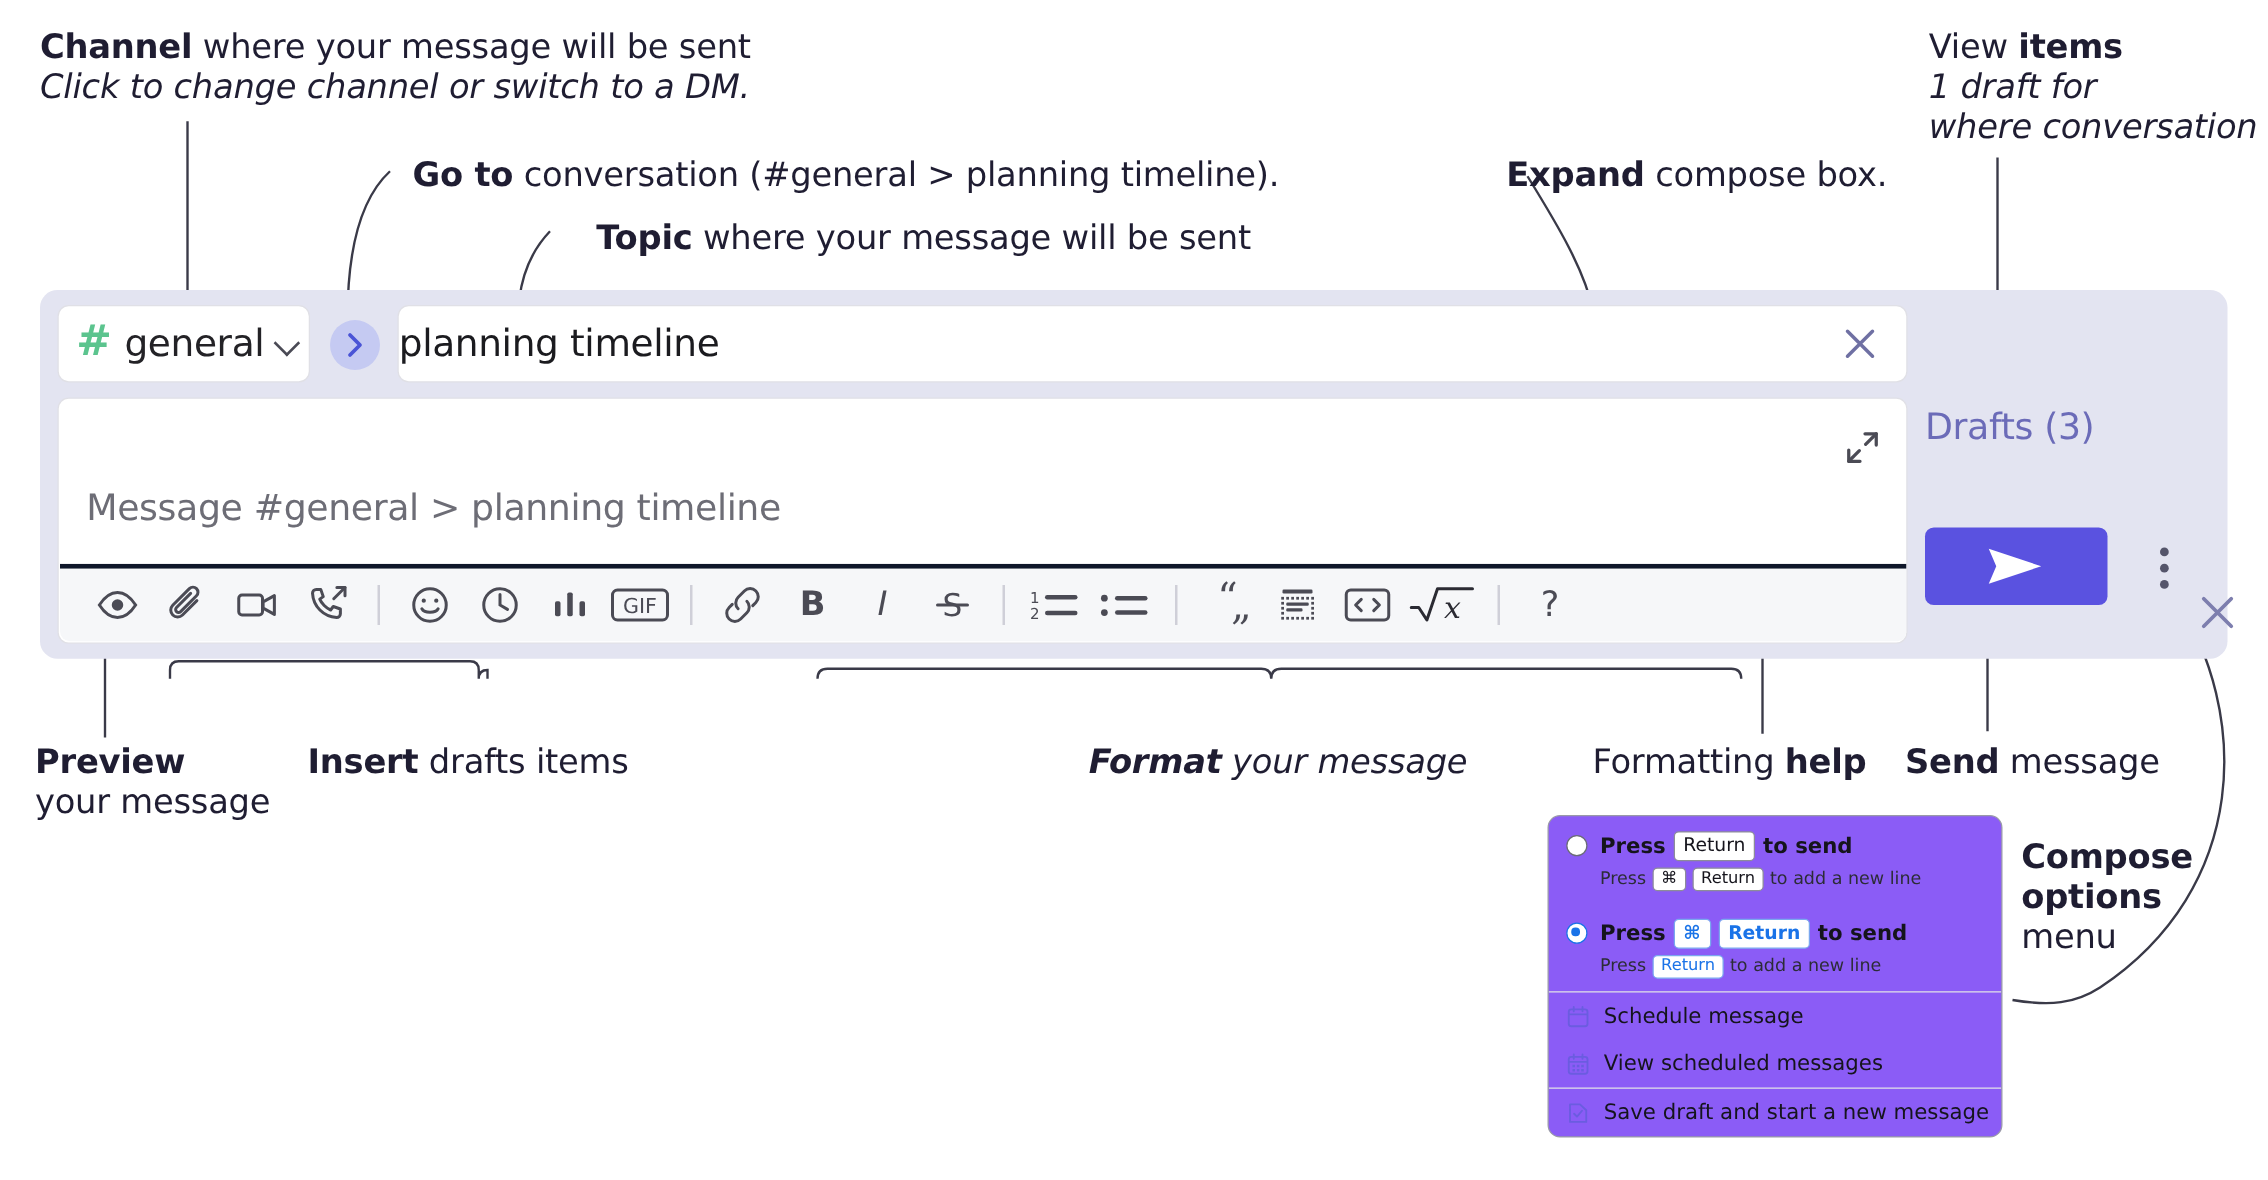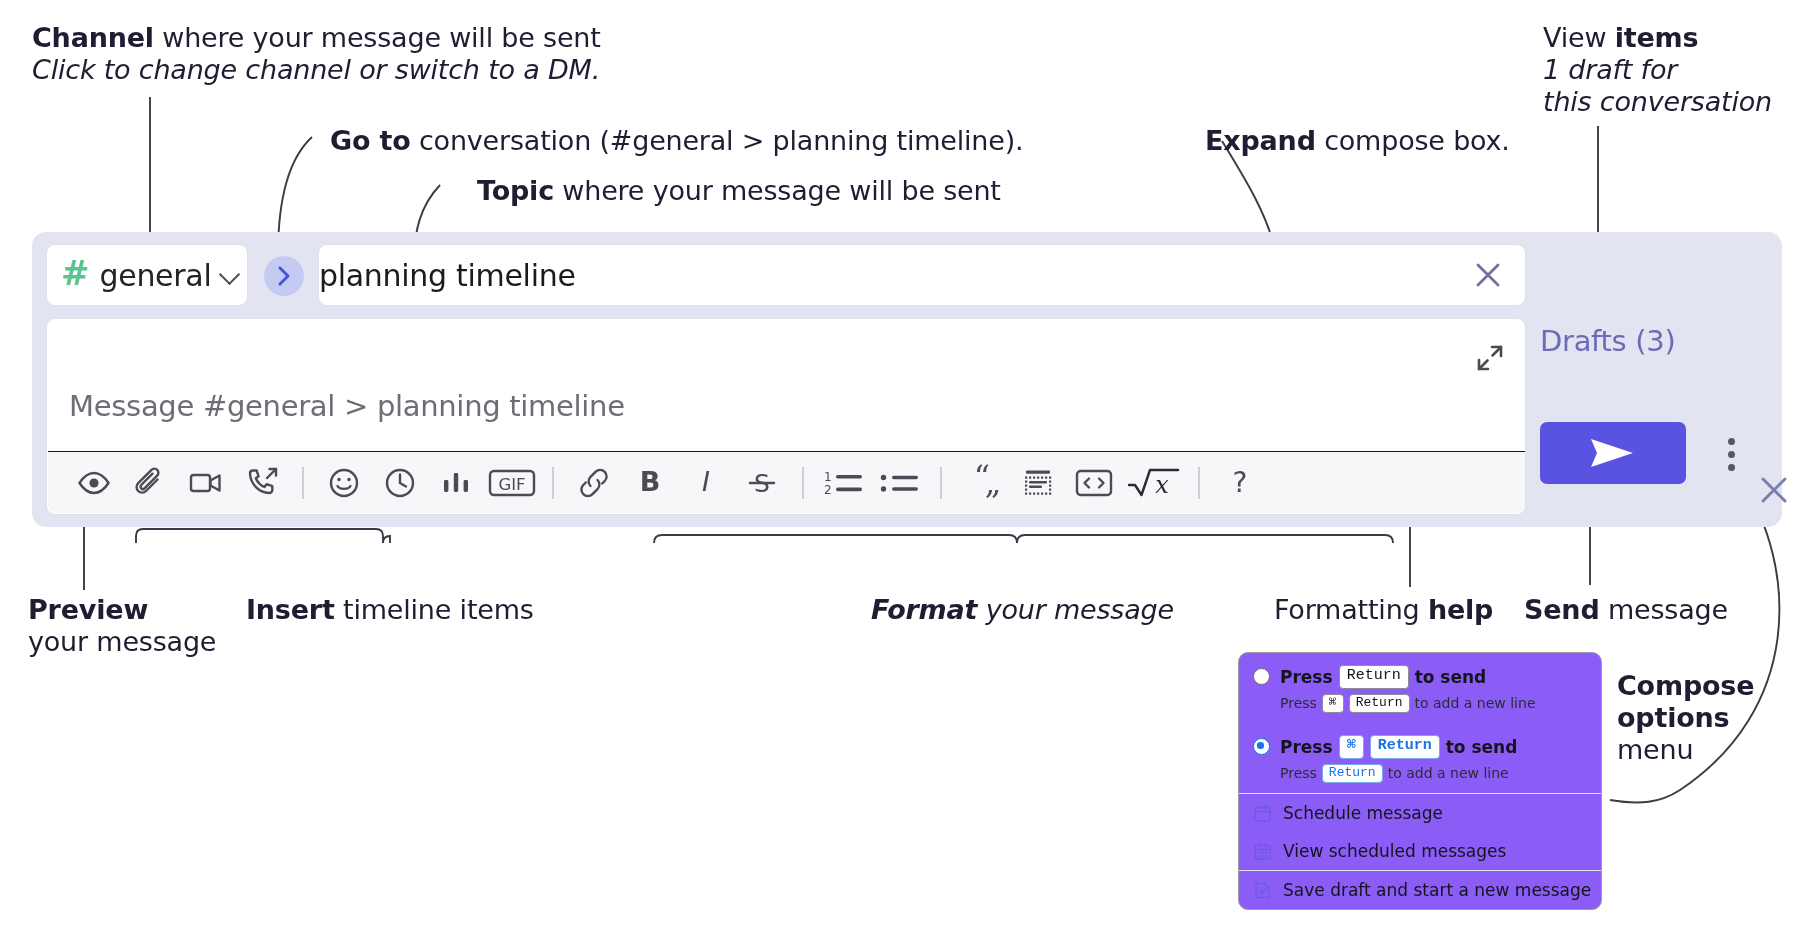--- a/index.html
+++ b/index.html
@@ -110,21 +110,21 @@
   }
   #expand-btn {
     position: absolute; right: 18px; top: 22px;
     width: 34px; height: 34px; cursor: pointer;
   }
 
   #toolbar {
     position: absolute; left: 1px; bottom: 1px;
     width: 1478px; height: 62px;
     background: #f6f7f9;
-    border-top: 1px solid #0f172a;
+    border-top: 4px solid #0f172a;
     border-radius: 0 0 8px 8px;
     display: flex; align-items: center;
     padding-left: 18px;
   }
   .tb { width: 56px; height: 48px; display:flex; align-items:center; justify-content:center; cursor: pointer; }
   .tb svg { display:block; }
   .tbsep { width: 2px; height: 32px; background: #cfcfd8; margin: 0 12px; }
   .tbtext { font-family: "DejaVu Sans", sans-serif; color: #4b4b54; }
 
   #drafts-link {
@@ -175,21 +175,21 @@
   .radio.on { border-color: #1a73e8; }
   .radio.on:after {
     content:''; position:absolute; left: 3.4px; top: 3.4px;
     width: 6.6px; height: 6.6px; border-radius: 50%; background: #1a73e8;
   }
   .r-main { font-size: 17px; font-weight: 700; color: #15141c; display:flex; align-items:center; gap:6px; white-space: nowrap; }
   .r-sub { font-size: 14px; color: #2c2c36; display:flex; align-items:center; gap:5px; padding: 5px 0 10px 41px; white-space: nowrap; }
   .key {
     border: 1.3px solid #8d8d99; border-radius: 4px;
     padding: 1px 7px 2px 7px; font-size: 15px; color: #15141c;
-    background: #fff; line-height: 1.25; font-weight: 400; font-family: Liberation Mono, monospace;
+    background: #fff; line-height: 1.25; font-weight: 400;
   }
   .r-sub .key { font-size: 13px; padding: 0px 6px 1px 6px; }
   .key.blue { border-color: #7aa7ef; color: #1a73e8; font-weight: 700; }
   .r-sub .key.blue { font-weight: 400; }
   .menu-div { height: 1px; background: #e2e2e8; }
   .menu-item {
     display: flex; align-items: center; gap: 11px;
     padding: 9px 14px; font-size: 17px; color: #15141c; cursor: pointer;
     white-space: nowrap;
   }
@@ -256,30 +256,30 @@
     <b>Topic</b><span> where your message will be sent</span>
   </div>
 
   <div class="ann" style="left:1205px; top:125px;">
     <b>Expand</b><span> compose box.</span>
   </div>
 
   <div class="ann" style="left:1543px; top:22px;">
     <span><span>View </span><b>items</b></span>
     <i class="l2">1 draft for</i>
-    <i class="l2">this conversation</i>
+    <i class="l2">where conversation</i>
   </div>
 
   <div class="ann" style="left:28px; top:594px;">
     <b>Preview</b>
     <span class="l2">your message</span>
   </div>
 
   <div class="ann" style="left:246px; top:594px;">
-    <b>Insert</b><span> timeline items</span>
+    <b>Insert</b><span> drafts items</span>
   </div>
 
   <div class="ann" style="left:871px; top:594px;font-style:italic;">
     <b>Format</b><span> your message</span>
   </div>
 
   <div class="ann" style="left:1274px; top:594px;">
     <span>Formatting </span><b>help</b>
   </div>
 

